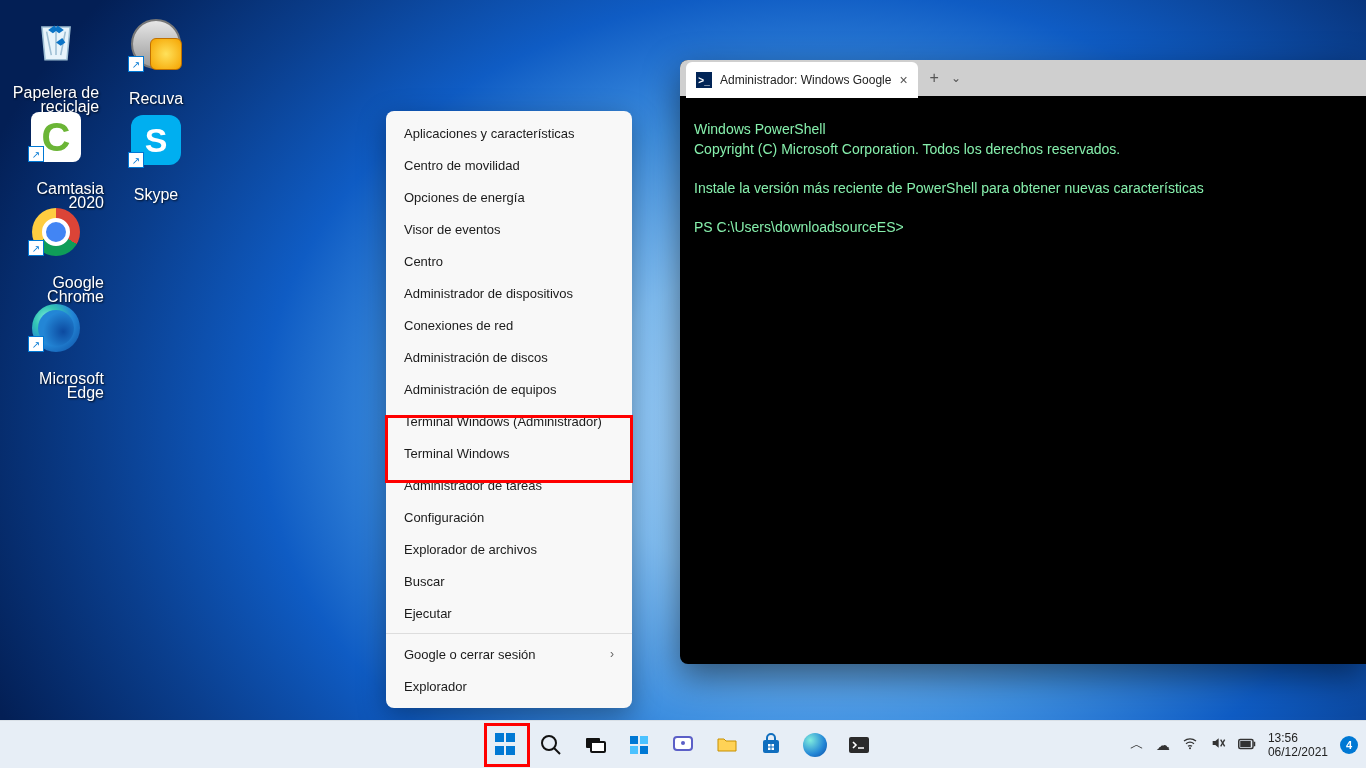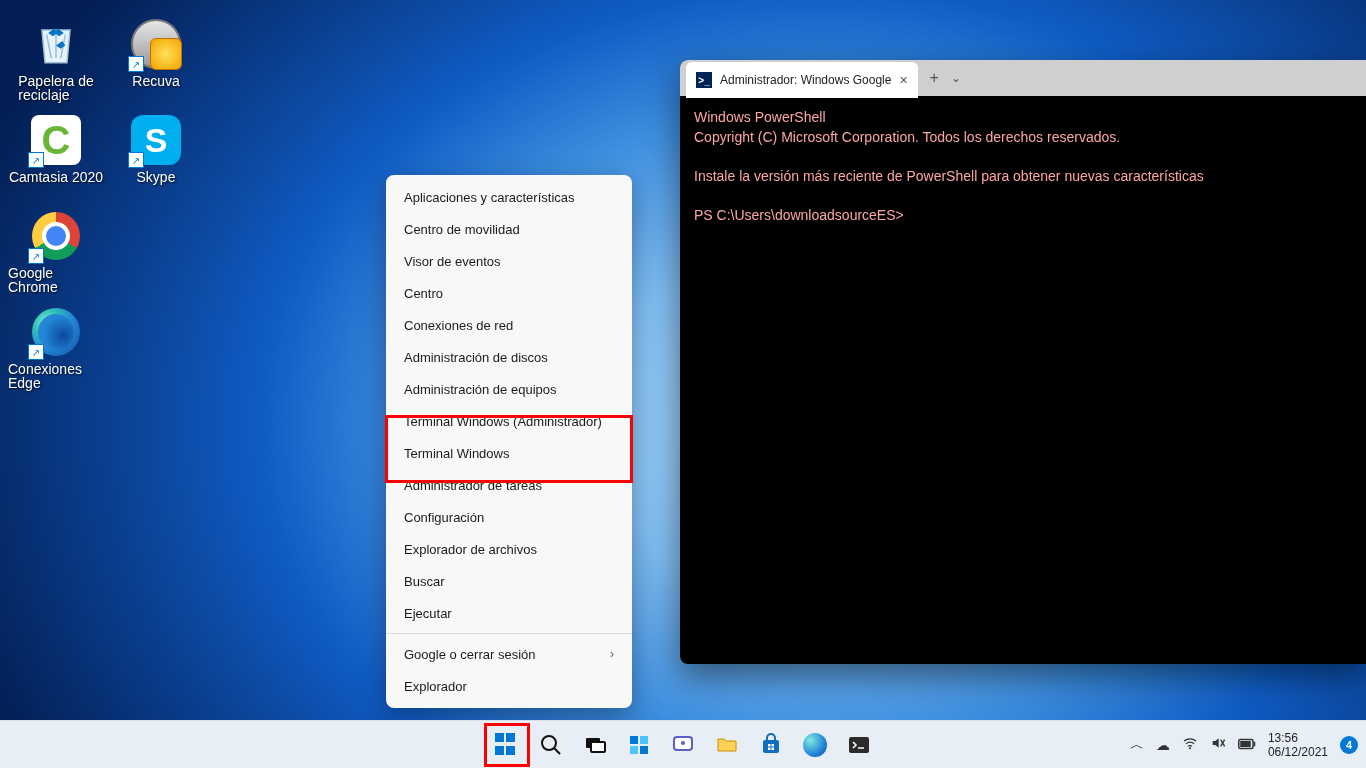--- a/index.html
+++ b/index.html
@@ -1,21 +1,21 @@
 <!DOCTYPE html>
 <html><head>
 <meta charset="utf-8">
 <style>
 *{margin:0;padding:0;box-sizing:border-box;font-family:"Segoe UI",Arial,sans-serif;-webkit-font-smoothing:antialiased}
 html,body{width:1366px;height:768px;overflow:hidden}
 .desktop{position:relative;width:1366px;height:768px;background:radial-gradient(ellipse 900px 700px at 60% 55%,#b3dcff 0%,#83c1f6 25%,#3e8fe0 45%,#0f5cc4 62%,#0a3e8d 80%,#031f55 100%)}
 .icons{position:absolute;top:10px;left:6px;display:grid;grid-template-columns:repeat(2,100px);grid-auto-rows:96px;gap:0}
 .di{width:100px;height:96px;display:flex;flex-direction:column;align-items:center;justify-content:flex-start;cursor:pointer;padding-top:6px}
 .di .pic{width:56px;height:56px;display:flex;align-items:center;justify-content:center;position:relative}
-.di .lbl{color:#fff;font-size:14px;text-align:left;line-height:14px;margin-top:2px;text-shadow:1px 1px 2px rgba(0,0,0,.8);max-width:96px}
+.di .lbl{color:#fff;font-size:16px;text-align:right;line-height:14px;margin-top:20px;text-shadow:1px 1px 2px rgba(0,0,0,.8);max-width:96px}
 .shortcut{position:absolute;bottom:0;left:0;width:16px;height:16px;background:#fff;border:1px solid #0078d4;display:flex;align-items:center;justify-content:center;font-size:10px;color:#0078d4}
 
 .bin svg{width:50px;height:50px}
 .recuva-ic{width:50px;height:50px;background:linear-gradient(#e6e6e6,#9a9a9a);border-radius:50%;border:2px solid #777;display:flex;align-items:center;justify-content:center}
 .recuva-ic::after{content:"";width:30px;height:30px;background:radial-gradient(#ffe15a,#f5a300);border-radius:6px;position:absolute;bottom:2px;right:2px;border:1px solid #c07000}
 .camtasia-ic{width:50px;height:50px;background:#fff;border-radius:8px;display:flex;align-items:center;justify-content:center;font-family:Arial;font-weight:900;font-size:40px;color:#6bb536}
 .skype-ic{width:50px;height:50px;background:#00aff0;border-radius:12px;display:flex;align-items:center;justify-content:center;color:#fff;font-size:34px;font-weight:700}
 .chrome-ic{width:48px;height:48px;border-radius:50%;background:conic-gradient(#db4437 0 120deg,#0f9d58 120deg 240deg,#ffcd40 240deg 360deg);display:flex;align-items:center;justify-content:center}
 .chrome-ic::after{content:"";width:20px;height:20px;background:#4285f4;border-radius:50%;border:4px solid #fff}
 .edge-ic{width:48px;height:48px;border-radius:50%;background:radial-gradient(circle at 30% 30%,#7fecde 0%,#33c6b4 25%,#2386d6 55%,#0c4aa0 100%);display:flex;align-items:center;justify-content:center}
@@ -27,21 +27,21 @@
 .winx .mi .chev{margin-left:auto;color:#666;font-size:12px}
 .redbox{position:absolute;border:3px solid #ff0000;pointer-events:none}
 
 
 .term{position:absolute;left:680px;top:60px;width:686px;height:604px;background:#000;border-radius:8px 0 0 8px;overflow:hidden;box-shadow:0 12px 34px rgba(0,0,0,.5)}
 .term-titlebar{height:36px;background:#cfcfcf;display:flex;align-items:stretch}
 .term-tab{height:36px;min-width:230px;background:#fff;border-radius:6px 6px 0 0;margin:2px 0 0 6px;display:flex;align-items:center;padding:0 10px;gap:8px;font-size:12px;color:#222}
 .term-tab .psico{width:16px;height:16px;background:#012456;color:#fff;display:flex;align-items:center;justify-content:center;font-size:10px;font-weight:700}
 .term-tab .x{margin-left:auto;color:#555;cursor:pointer;font-size:14px}
 .term-actions{display:flex;align-items:center;gap:12px;padding:0 12px;color:#555;font-size:16px}
-.term-body{padding:12px 14px;color:#fca5a5;font-family:Consolas,"Courier New",monospace;font-size:14px;line-height:19px;white-space:pre;overflow:hidden}
+.term-body{padding:24px 14px;color:#86efac;font-family:Consolas,"Courier New",monospace;font-size:14px;line-height:19px;white-space:pre;overflow:hidden}
 
 .taskbar{position:absolute;bottom:0;left:0;width:1366px;height:48px;background:#e7eef6;border-top:1px solid rgba(0,0,0,.06);display:flex;align-items:center}
 .tb-center{position:absolute;left:50%;transform:translateX(-50%);display:flex;gap:4px}
 .tb-ic{width:40px;height:40px;border-radius:4px;display:flex;align-items:center;justify-content:center;cursor:pointer}
 .tb-ic svg,.tb-ic span{width:24px;height:24px}
 .start-ic{display:flex;flex-wrap:wrap;width:20px;height:20px;gap:2px}
 .start-ic i{width:9px;height:9px;background:#0078d4}
 .tray{position:absolute;right:8px;display:flex;align-items:center;gap:12px;color:#222;font-size:12px}
 .tray .clock{text-align:left;line-height:14px}
 .tray .blue-n{width:18px;height:18px;background:#0078d4;border-radius:50%;color:#fff;display:flex;align-items:center;justify-content:center;font-size:11px;font-weight:600}
@@ -97,36 +97,42 @@
           <div class="shortcut">↗</div>
         </div>
       <div class="lbl">Google Chrome</div>
     </div>
     <div class="di" style="visibility:hidden"></div>
     <div class="di">
       <div class="pic">
           <div class="edge-ic"></div>
           <div class="shortcut">↗</div>
         </div>
-      <div class="lbl">Conexiones Edge</div>
+      <div class="lbl">Microsoft Edge</div>
     </div>
   </div>
 
   <div class="winx" id="winx">
     <div class="mi">
         <span>Aplicaciones y características</span>
       </div>
     <div class="mi">
         <span>Centro de movilidad</span>
       </div>
     <div class="mi">
+        <span>Opciones de energía</span>
+      </div>
+    <div class="mi">
         <span>Visor de eventos</span>
       </div>
     <div class="mi">
         <span>Centro</span>
+      </div>
+    <div class="mi">
+        <span>Administrador de dispositivos</span>
       </div>
     <div class="mi">
         <span>Conexiones de red</span>
       </div>
     <div class="mi">
         <span>Administración de discos</span>
       </div>
     <div class="mi">
         <span>Administración de equipos</span>
       </div>

